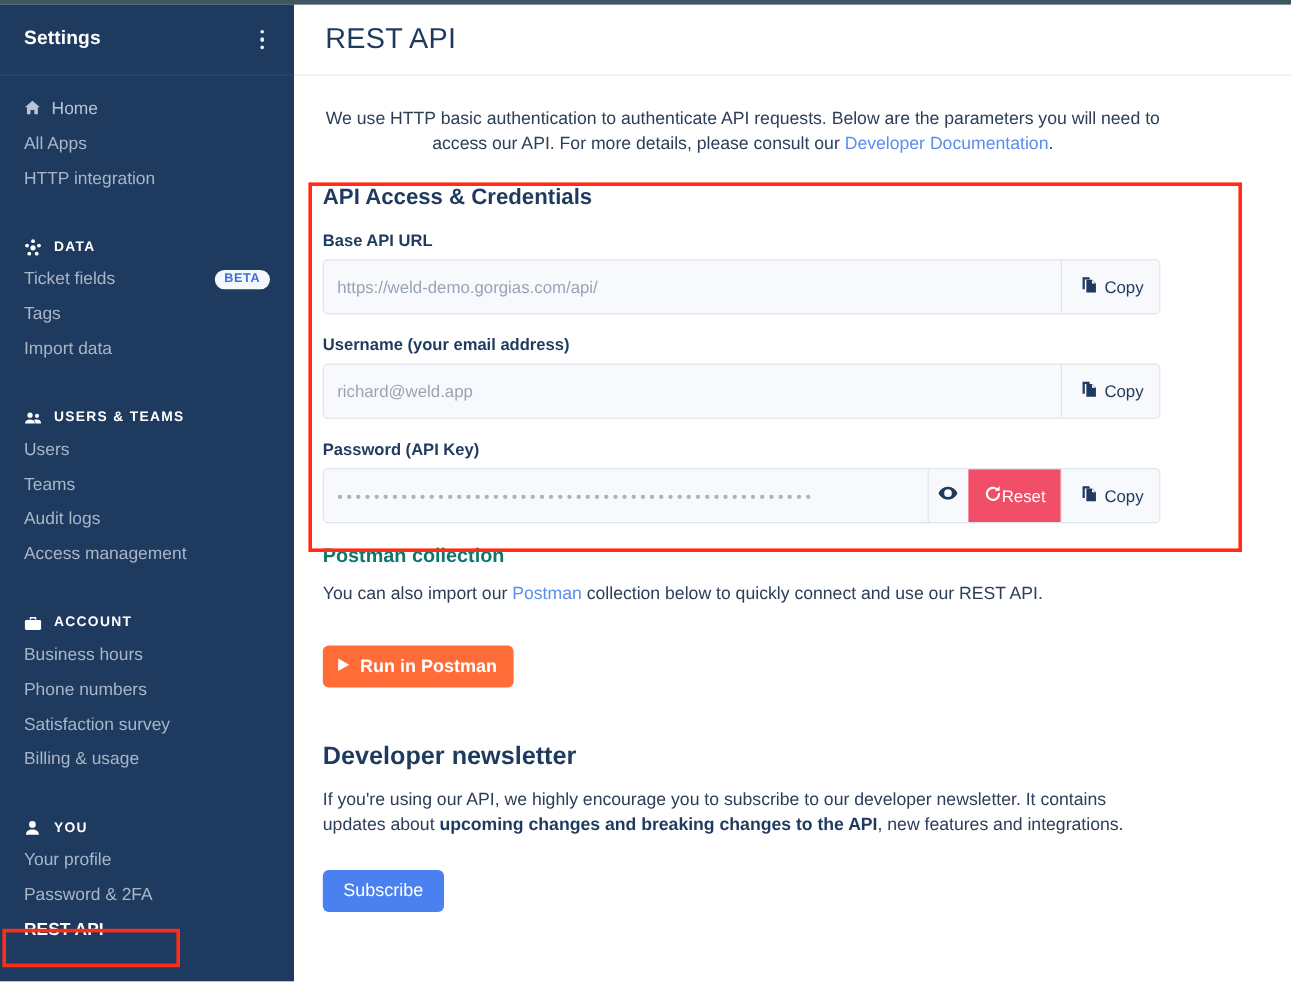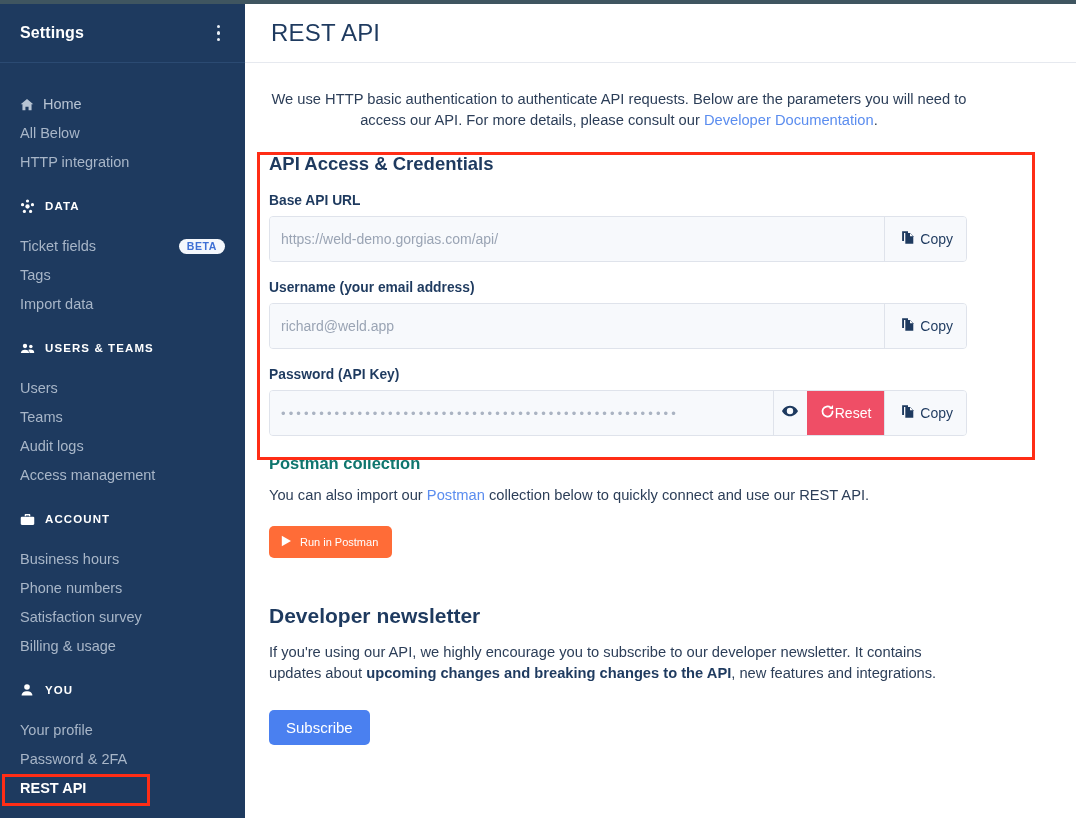--- a/index.html
+++ b/index.html
@@ -64,21 +64,21 @@
     border-radius: 50%;
     background: #e8eef5;
   }
 
   .nav-top {
     padding-top: 20px;
   }
   .nav-item {
     height: 29px;
     display: flex;
-    align-items: flex-end;
+    align-items: flex-start;
     padding: 0 20px;
     box-sizing: border-box;
     font-size: 14.5px;
     color: #a8b6c8;
     cursor: pointer;
     white-space: nowrap;
     position: relative;
   }
   .nav-item.home-item { color: #b8c4d3; }
   .nav-item .home-ico {
@@ -276,24 +276,25 @@
     margin: 0 0 20px 0;
     max-width: 700px;
   }
   .btn-postman {
     display: inline-flex;
     align-items: center;
     gap: 8px;
     background: #ff6c37;
     color: #ffffff;
     border-radius: 5px;
-    font-size: 11px;
-    font-weight: normal;
+    font-size: 15px;
+    font-weight: bold;
     padding: 9px 14px 9px 12px;
     cursor: pointer;
+    margin-top: 12px;
   }
   .big-title {
     font-size: 21px;
     font-weight: bold;
     color: #1e3a5f;
     margin: 46px 0 14px 0;
   }
   .btn-subscribe {
     display: inline-flex;
     align-items: center;
@@ -327,21 +328,21 @@
     <div class="nav-top">
       <div class="nav-item home-item">
         <span class="home-ico">
           <svg width="14" height="14" viewBox="0 0 16 16">
               <path fill="#b8c4d3" d="M8 1.2 0.8 7.2h2V14h3.4v-4h3.6v4h3.4V7.2h2z"></path>
             </svg>
         </span>
         <span>Home</span>
       </div>
       <div class="nav-item">
-        <span>All Below</span>
+        <span>All Apps</span>
       </div>
       <div class="nav-item">
         <span>HTTP integration</span>
       </div>
     </div>
 
     <div class="nav-section">
       <span class="sec-ico">
         <svg width="15" height="15" viewBox="0 0 16 16">
           <circle cx="8" cy="8" r="2.3" fill="#fff"></circle>

